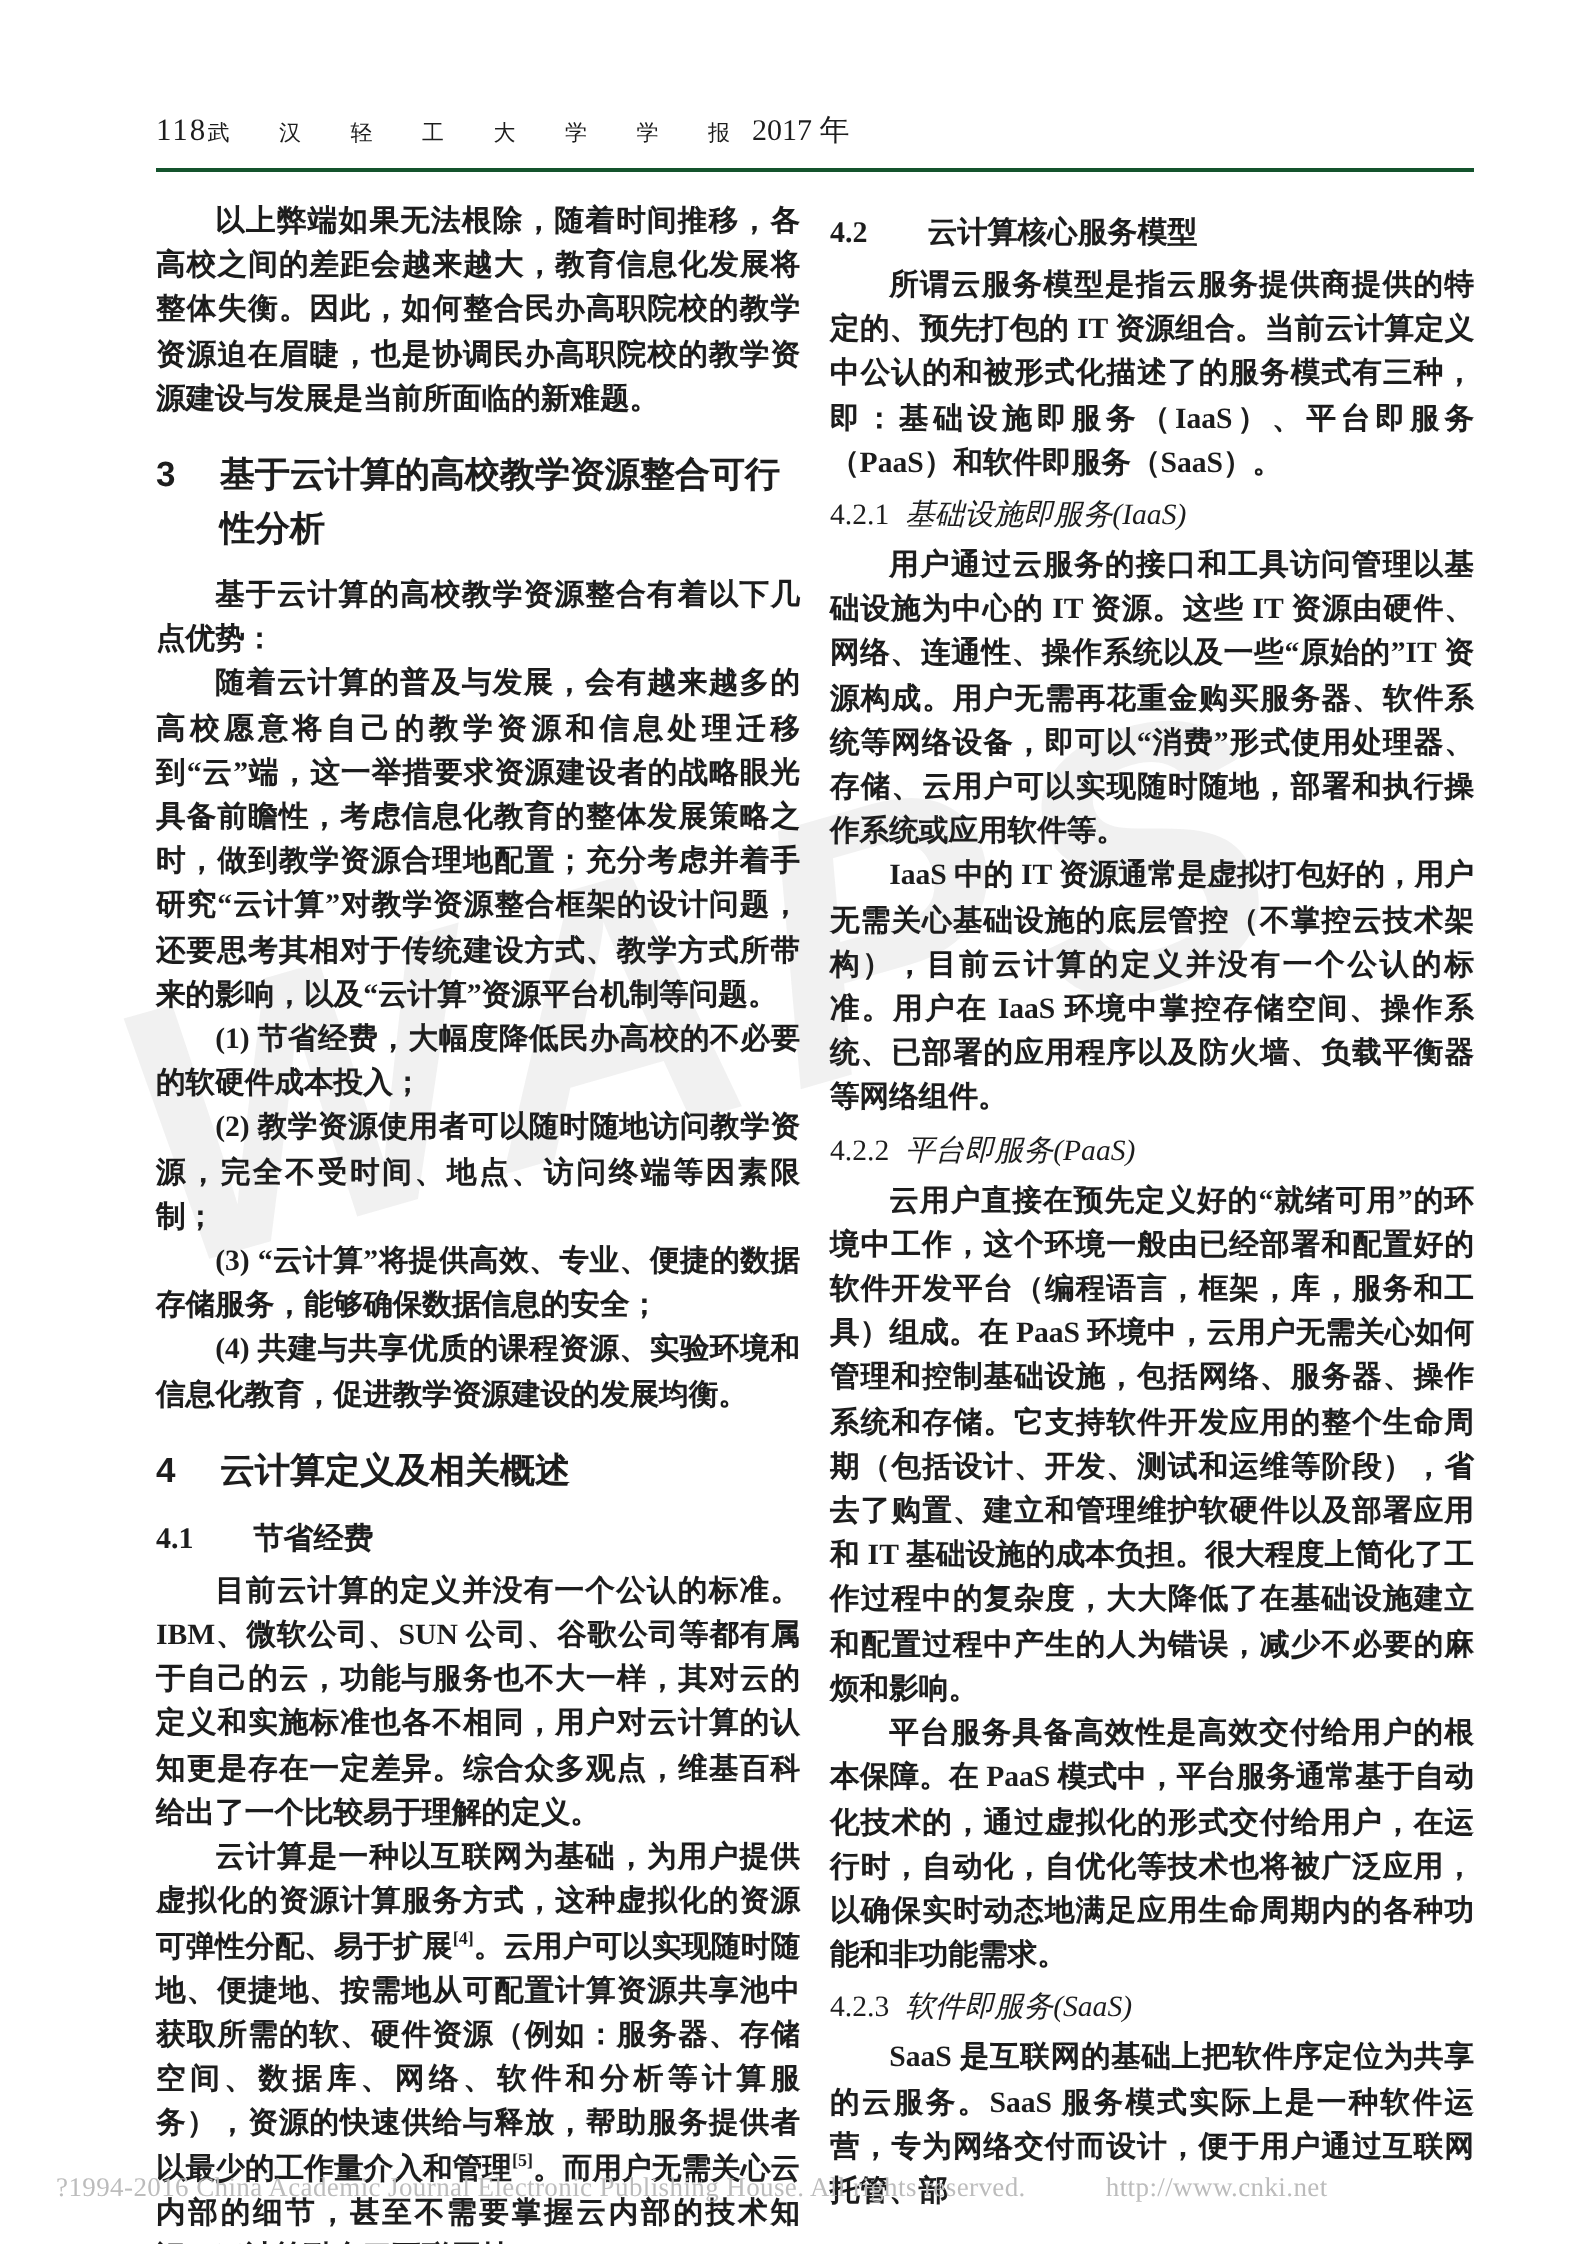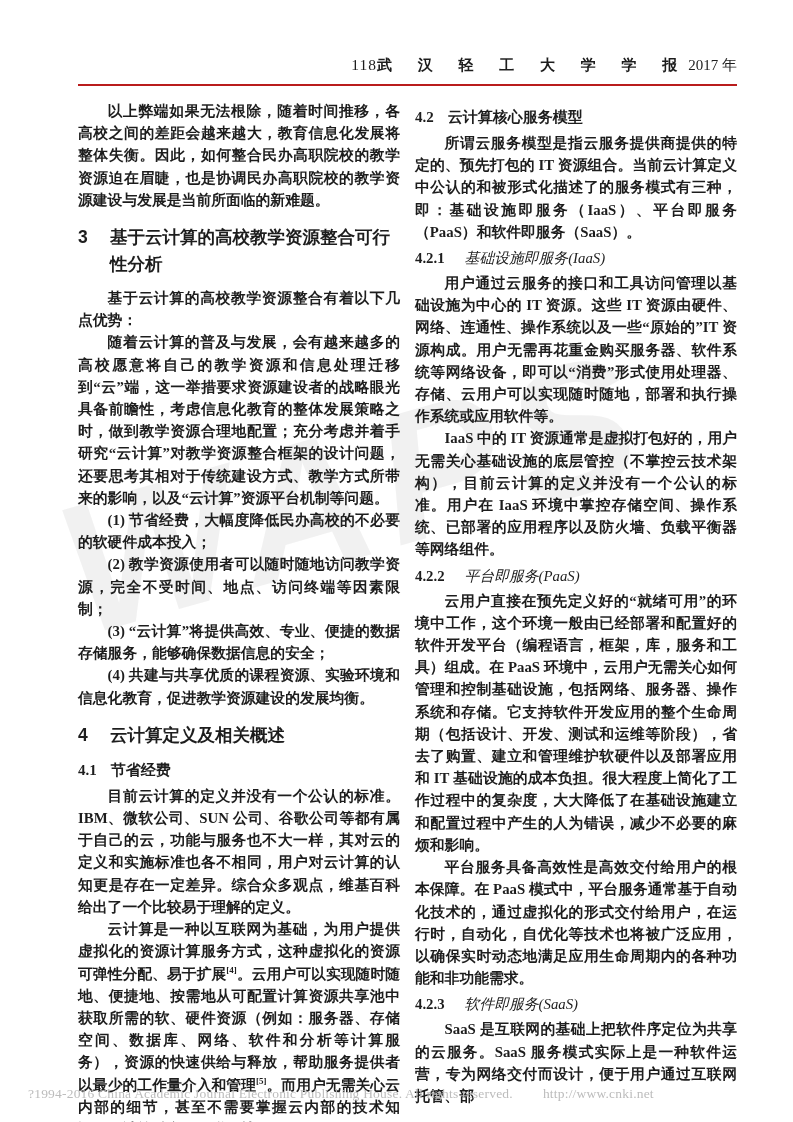--- a/index.html
+++ b/index.html
@@ -8,27 +8,27 @@
     width:793px; height:1122px;
     margin:0 auto;
     background:#ffffff;
     overflow:hidden;
     font-family:"Liberation Serif", serif;
     color:#1d1d1d;
   }
   
   .header {
     position:absolute; top:56px; left:78px; right:56px;
-    display:flex; justify-content:flex-end; align-items:baseline;
-    border-bottom:2px solid #b91c1c;
+    display:flex; justify-content:flex-start; align-items:baseline;
+    border-bottom:2px solid #14532d;
     padding-bottom:9px;
     font-size:15px;
   }
   .pagenum { font-size:15.5px; letter-spacing:1px; }
-  .jtitle  { font-size:15px; letter-spacing:11px; font-weight:700; }
+  .jtitle  { font-size:11px; letter-spacing:11px; font-weight:400; }
   .year    { font-size:15px; }
   
   .watermark {
     position:absolute; top:400px; left:55px;
     font-size:185px; line-height:1;
     font-family:"Liberation Sans", sans-serif;
     font-style:italic; font-weight:bold;
     color:rgba(205,205,205,0.28);
     letter-spacing:14px;
     transform:rotate(-16deg);
@@ -60,38 +60,38 @@
     text-align:left;
   }
   .sec1 .num { flex:0 0 32px; }
   
   .sec2 {
     font-weight:bold;
     font-size:15px; line-height:24px;
     margin:5px 0 3px 0;
     text-align:left;
   }
-  .sec2 .num { margin-right:14px; }
+  .sec2 .num { margin-right:30px; }
   
   .sec3 {
     font-style:italic;
     font-size:14.8px; line-height:24px;
     margin:3px 0 2px 0;
     text-align:left;
   }
-  .sec3 .num { font-style:normal; margin-right:20px;font-weight:bold; }
+  .sec3 .num { font-style:normal; margin-right:8px; }
   
   .footer {
     position:absolute; left:28px; top:1086px; right:20px;
     font-size:13.5px;
     color:#bcbcbc;
     letter-spacing:0.2px;
     z-index:1;
   }
-  .footer .url { margin-left:30px; }
+  .footer .url { margin-left:40px; }
 </style>
 </head>
 <body>
 
 <div class="page">
 
   <div class="watermark">WAPS</div>
 
   <header class="header">
     <span class="pagenum">118</span>

